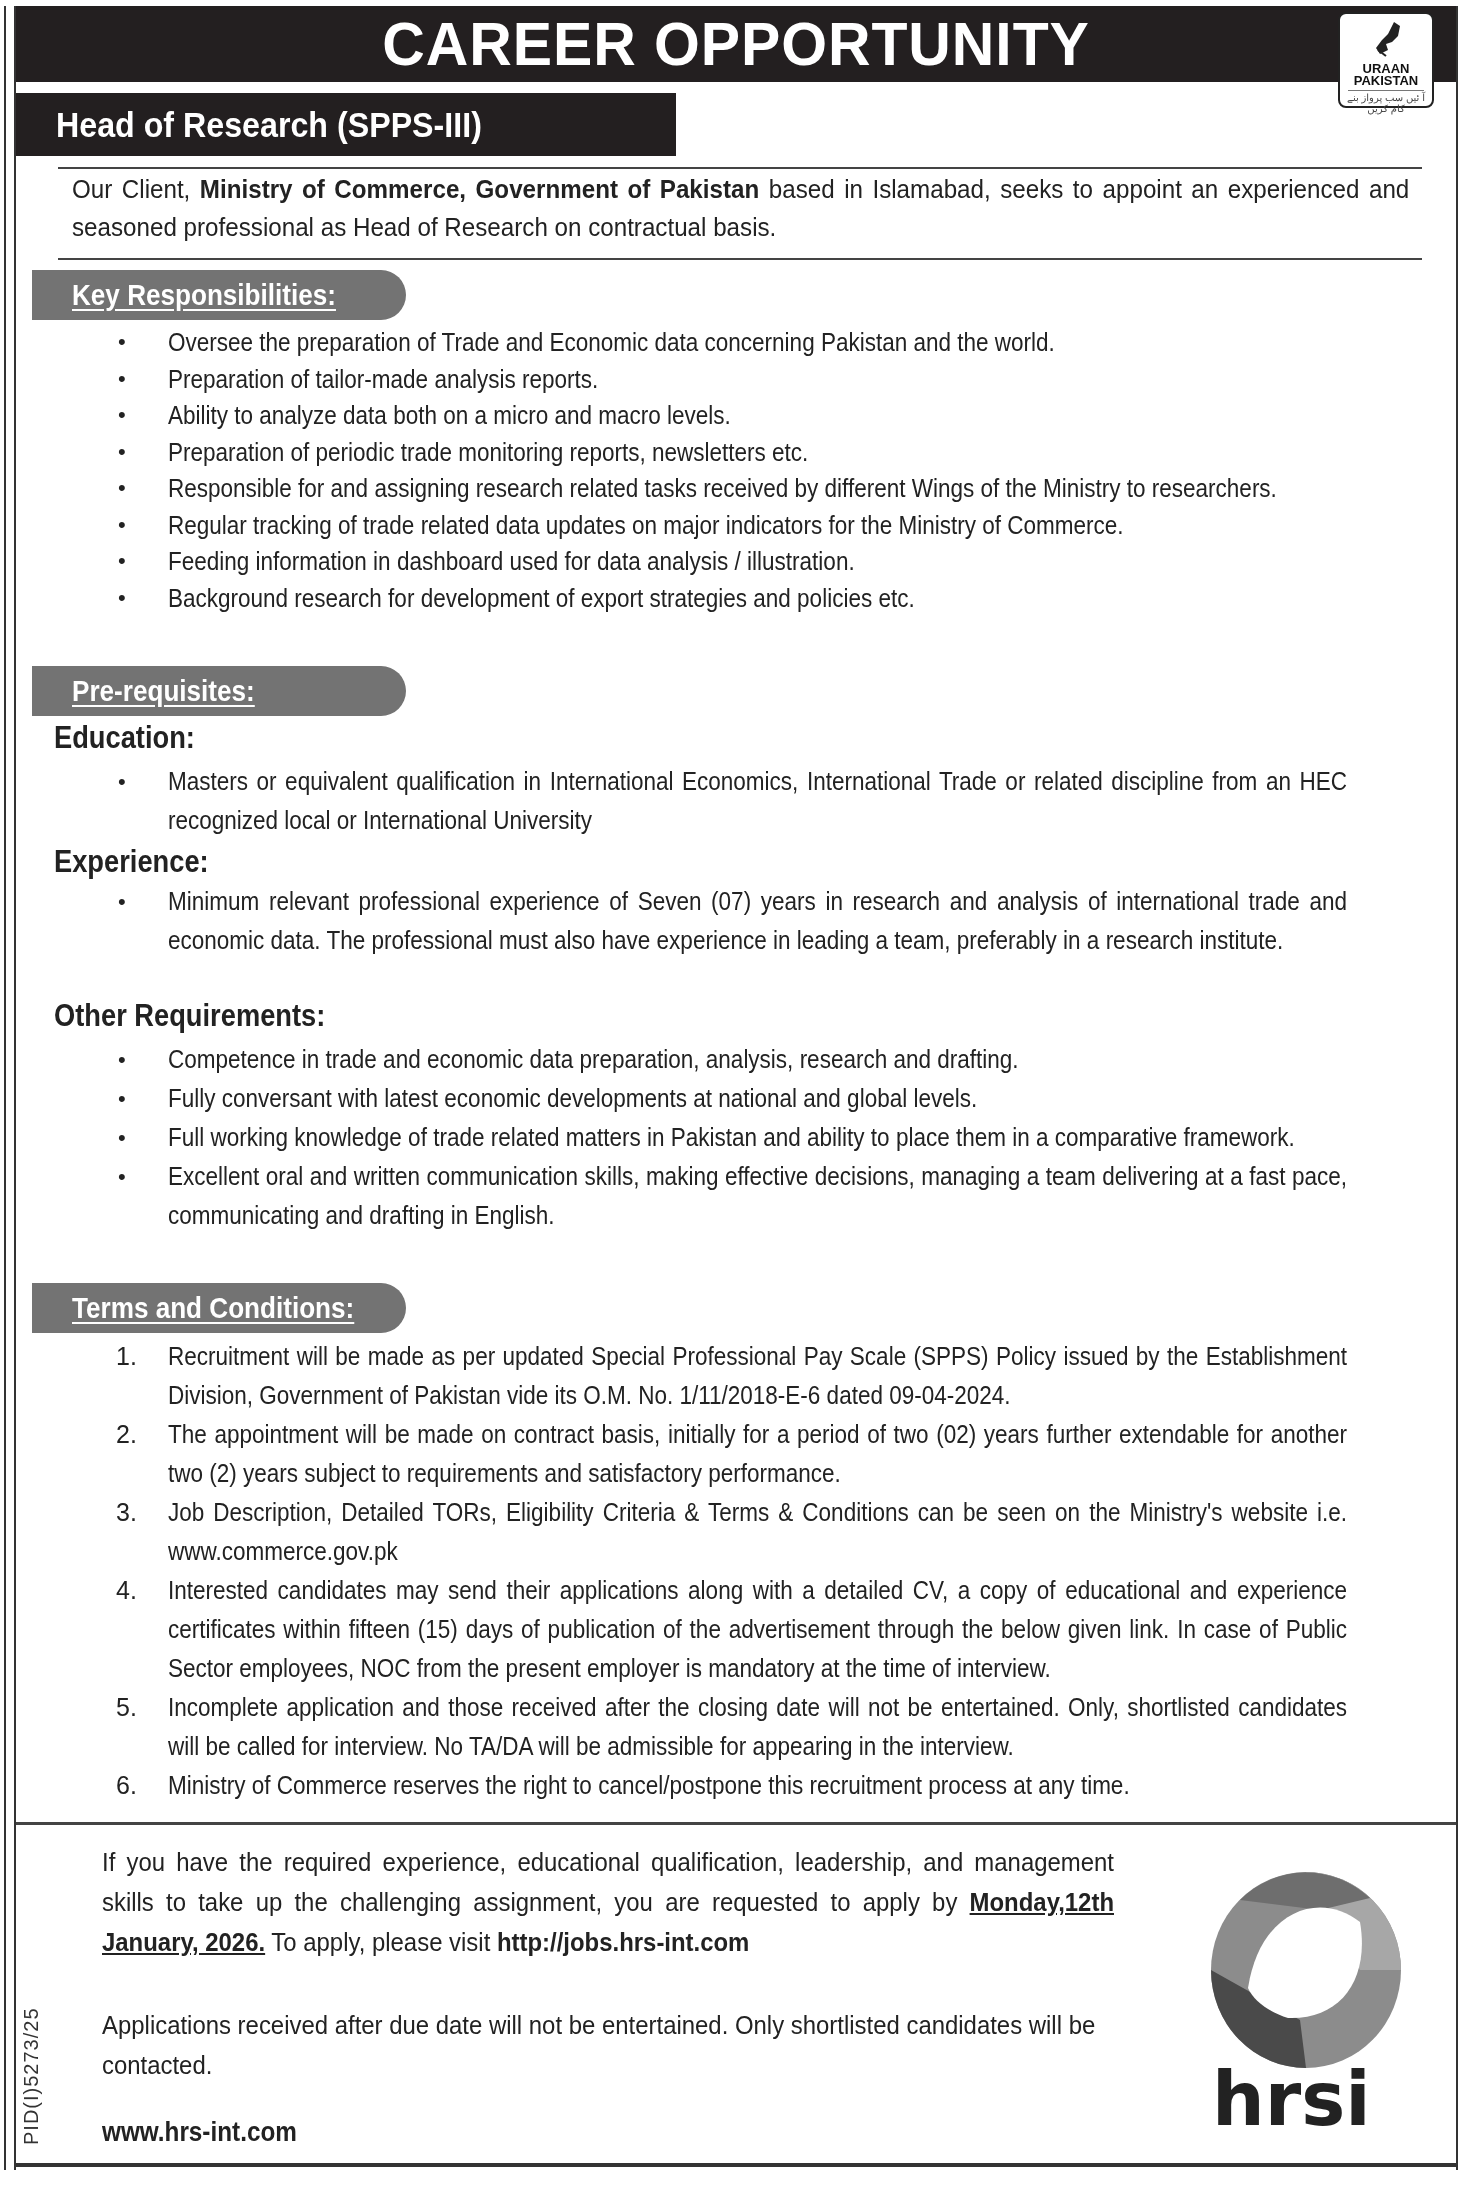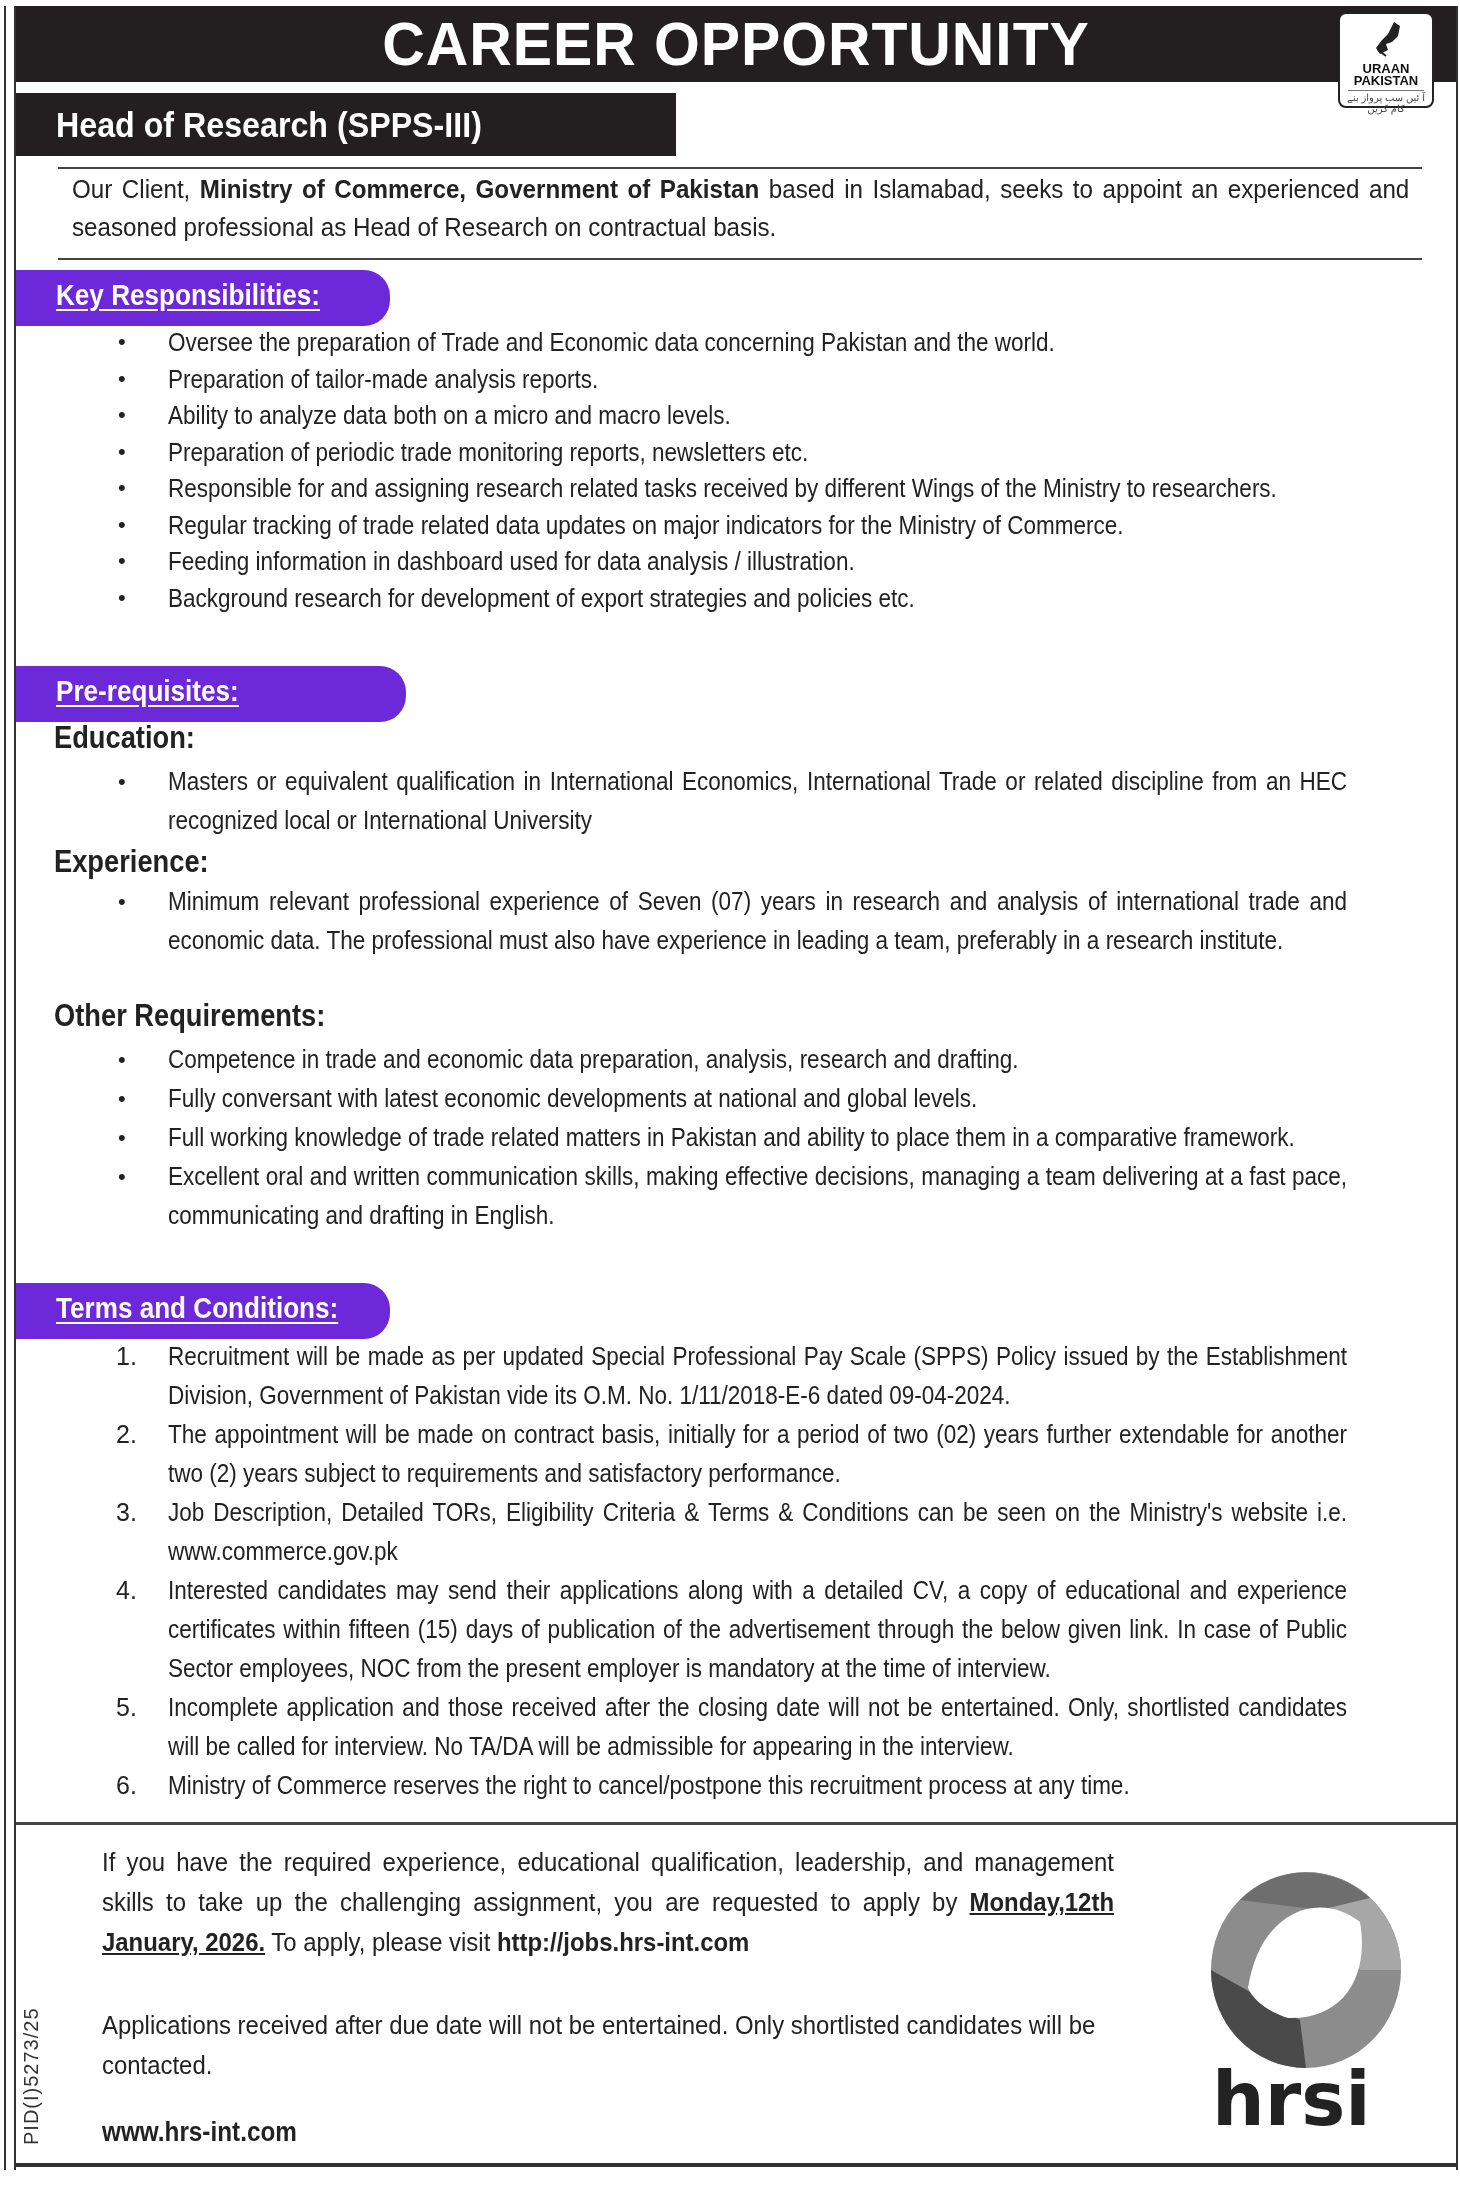--- a/index.html
+++ b/index.html
@@ -19,21 +19,21 @@
                 font-size:13px; line-height:14px; color:#111; }
   .logo-uraan .l1 { top:48px; } .logo-uraan .l2 { top:60px; }
   .logo-uraan .rule { position:absolute; left:8px; right:8px; top:76px; height:1px; background:#777; }
   .logo-uraan .urdu { position:absolute; left:0; right:0; top:78px; font-size:10px; color:#444; }
   .job-title-box { position:absolute; left:16px; top:93px; width:660px; height:63px; background:#231f20; }
   .job-title { position:absolute; left:40px; top:0; color:#fff; font-weight:bold; font-size:35px;
                line-height:63px; transform:scaleX(0.92); transform-origin:left; white-space:nowrap; }
   .hr { position:absolute; height:2px; background:#444; }
   .intro { position:absolute; left:72px; top:170px; width:1338px; font-size:26px; line-height:38px;
            text-align:justify; transform:scaleX(0.93); transform-origin:left; width:1438px; }
-  .section-pill { position:absolute; left:16px; width:374px; height:56px; background:#6d28d9;
+  .section-pill { position:absolute; left:32px; width:374px; height:50px; background:#737373;
                   border-radius:0 26px 26px 0; }
   .section-pill span { position:absolute; left:40px; top:0; line-height:50px; color:#fff; font-weight:bold;
                        font-size:29px; text-decoration:underline; text-underline-offset:4px;
                        transform:scaleX(0.9); transform-origin:left; white-space:nowrap; }
   .subhead { position:absolute; left:54px; font-weight:bold; font-size:31px; color:#222;
              transform:scaleX(0.88); transform-origin:left; white-space:nowrap; }
   ul.blist, ol.nlist { position:absolute; left:0; margin:0; padding:0; list-style:none; }
   ul.blist li, ol.nlist li { position:relative; padding-left:168px; width:1240px; font-size:25px;
            line-height:36.5px; text-align:justify; }
   .txt { display:inline-block; width:1310px; transform:scaleX(0.9); transform-origin:left; }
@@ -92,21 +92,21 @@
   <li><span class="mk">•</span><span class="txt">Oversee the preparation of Trade and Economic data concerning Pakistan and the world.</span></li>
   <li><span class="mk">•</span><span class="txt">Preparation of tailor-made analysis reports.</span></li>
   <li><span class="mk">•</span><span class="txt">Ability to analyze data both on a micro and macro levels.</span></li>
   <li><span class="mk">•</span><span class="txt">Preparation of periodic trade monitoring reports, newsletters etc.</span></li>
   <li><span class="mk">•</span><span class="txt">Responsible for and assigning research related tasks received by different Wings of the Ministry to researchers.</span></li>
   <li><span class="mk">•</span><span class="txt">Regular tracking of trade related data updates on major indicators for the Ministry of Commerce.</span></li>
   <li><span class="mk">•</span><span class="txt">Feeding information in dashboard used for data analysis / illustration.</span></li>
   <li><span class="mk">•</span><span class="txt">Background research for development of export strategies and policies etc.</span></li>
 </ul>
 
-<div class="section-pill" style="top:666px;padding-left:16px;">
+<div class="section-pill" style="top:666px;">
   <span>Pre-requisites:</span>
 </div>
 
 <div class="subhead" style="top:720px;">Education:</div>
 <ul class="blist" style="top:762px;">
   <li style="line-height:39px;"><span class="mk">•</span><span class="txt">Masters or equivalent qualification in International Economics, International Trade or related discipline from an HEC recognized local or International University</span></li>
 </ul>
 
 <div class="subhead" style="top:844px;">Experience:</div>
 <ul class="blist" style="top:882px;">

